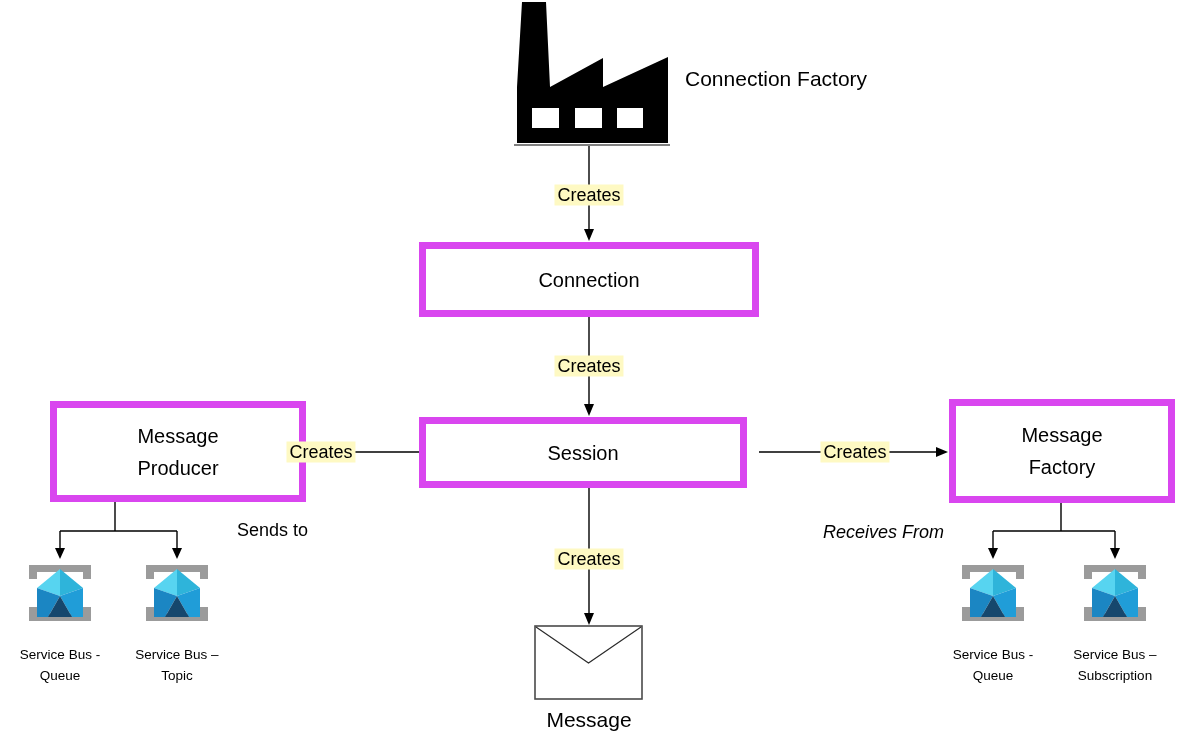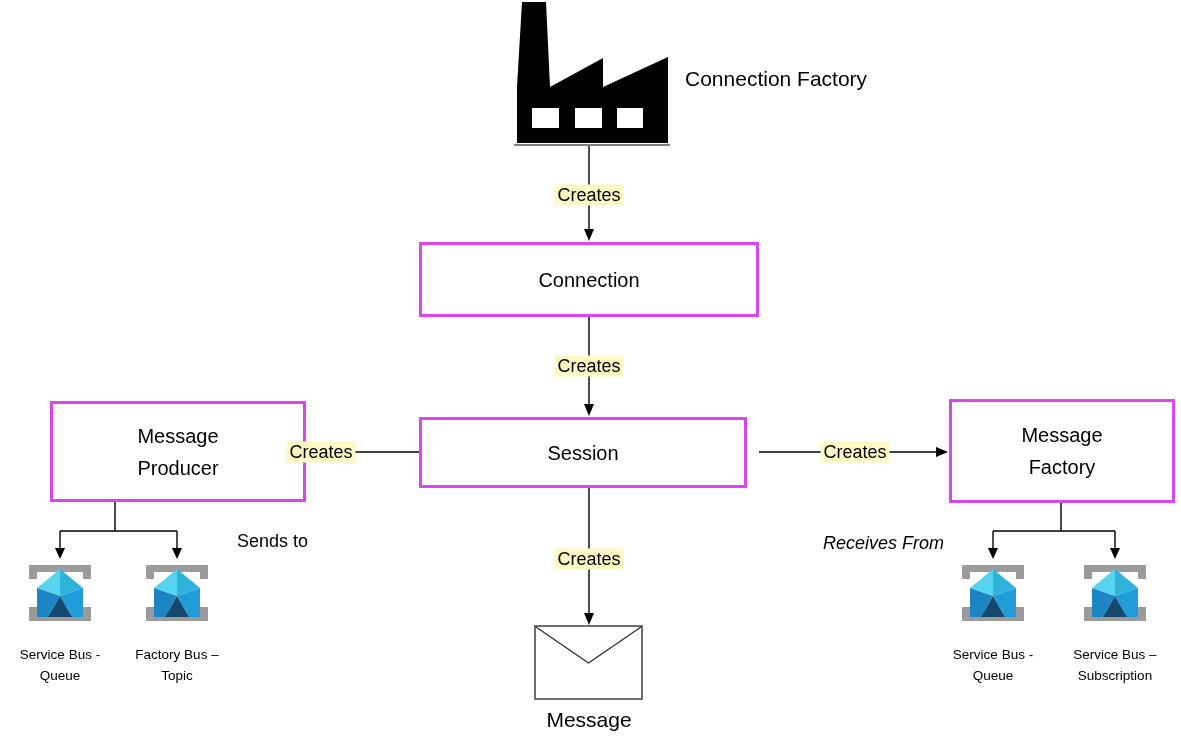--- a/index.html
+++ b/index.html
@@ -3,30 +3,30 @@
 <meta charset="utf-8">
 <style>
   html,body{margin:0;padding:0;background:#fff;}
   #canvas{
     position:relative;width:1181px;height:755px;background:#ffffff;
     font-family:"Liberation Sans",sans-serif;color:#000;overflow:hidden;
   }
   .abs{position:absolute;}
   .box{
     position:absolute;box-sizing:border-box;background:#fff;
-    border:3px solid #d946ef;display:flex;align-items:center;justify-content:center;
+    border:7px solid #d946ef;display:flex;align-items:center;justify-content:center;
     text-align:center;font-size:20px;line-height:1.6;
   }
   .box .wrap{width:140px;}
   .node-title{position:absolute;font-size:21px;white-space:nowrap;}
   .edge-label{
     position:absolute;background:#fef9c3;font-size:18px;padding:0 3px;
     transform:translate(-50%,-50%);white-space:nowrap;
   }
-  .side-label{position:absolute;font-size:18px;white-space:nowrap;margin-top:11px;}
+  .side-label{position:absolute;font-size:18px;white-space:nowrap;}
   .sb-label{
     position:absolute;width:120px;text-align:center;font-size:13.5px;line-height:21px;
   }
   .sb-label .inner{display:inline-block;width:98px;margin-top:20px;}
   .msg-label{position:absolute;width:110px;text-align:center;font-size:21px;}
   svg{display:block;}
   .connector-svg{position:absolute;left:0;top:0;pointer-events:none;}
 </style>
 </head>
 <body>
@@ -122,21 +122,21 @@
     <path d="M3,59 H65 V45 H57 V52 H11 V45 H3 Z" fill="var(--sb_bracket)"></path>
     <g transform="translate(11,7)">
       <polygon points="23,0 0,19 23,27" fill="var(--sb_flap_left)"></polygon>
       <polygon points="23,0 46,19 23,27" fill="var(--sb_flap_right)"></polygon>
       <polygon points="0,19 23,27 11,48 0,48" fill="var(--sb_body_left)"></polygon>
       <polygon points="46,19 23,27 35,48 46,48" fill="var(--sb_body_right)"></polygon>
       <polygon points="23,27 11,48 35,48" fill="var(--sb_body_dark)"></polygon>
     </g>
   </svg>
   <div class="sb-label" style="left:117px;top:624px;">
-    <span class="inner">Factory Bus – Topic</span>
+    <span class="inner">Service Bus – Topic</span>
   </div>
 
   <svg class="abs sb-icon" style="left:959px;top:562px;" width="68" height="62" viewBox="0 0 68 62">
     <path d="M3,3 H65 V17 H57 V10 H11 V17 H3 Z" fill="var(--sb_bracket)"></path>
     <path d="M3,59 H65 V45 H57 V52 H11 V45 H3 Z" fill="var(--sb_bracket)"></path>
     <g transform="translate(11,7)">
       <polygon points="23,0 0,19 23,27" fill="var(--sb_flap_left)"></polygon>
       <polygon points="23,0 46,19 23,27" fill="var(--sb_flap_right)"></polygon>
       <polygon points="0,19 23,27 11,48 0,48" fill="var(--sb_body_left)"></polygon>
       <polygon points="46,19 23,27 35,48 46,48" fill="var(--sb_body_right)"></polygon>

